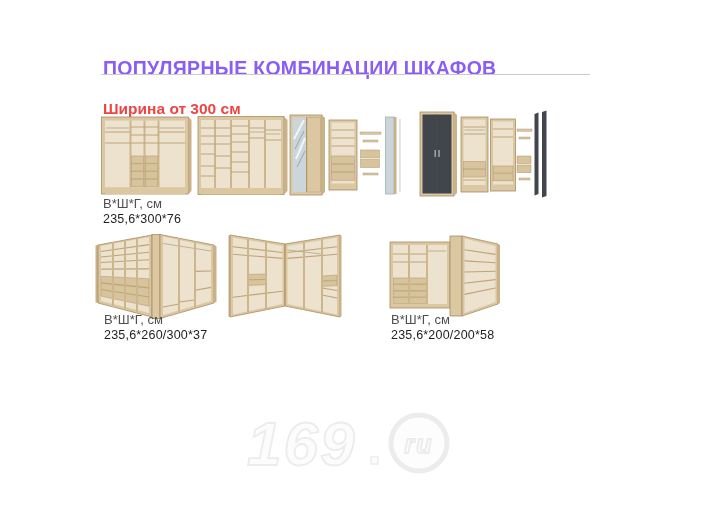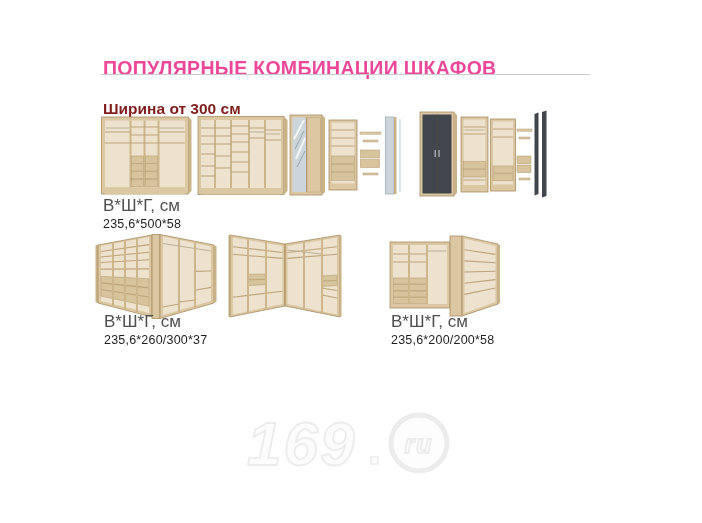--- a/index.html
+++ b/index.html
@@ -1,25 +1,25 @@
 <!DOCTYPE html>
 <html><head>
 <meta charset="utf-8">
 <style>
   html,body{margin:0;padding:0;background:#fff}
   .page{position:relative;width:702px;height:523px;background:#fff;overflow:hidden;
         font-family:"Liberation Sans",sans-serif;}
   .title{position:absolute;left:103px;top:44px;font-size:19.5px;font-weight:700;
-         color:#ec4899;letter-spacing:.3px;white-space:nowrap}
+         color:#8b5cf6;letter-spacing:.3px;white-space:nowrap}
   .divider{position:absolute;left:101px;top:74px;width:489px;height:1px;background:#cbcbcb}
-  .subtitle{position:absolute;left:103px;top:87px;font-size:15.5px;font-weight:700;color:#7f1d1d}
+  .subtitle{position:absolute;left:103px;top:87px;font-size:15.5px;font-weight:700;color:#ef4444}
   figure{position:absolute;margin:0;padding:0}
   figure svg{display:block;width:100%;height:100%}
   .cap{position:absolute;line-height:1.1}
-  .cap-l{font-size:17px;color:#4f4f4f}
+  .cap-l{font-size:13px;color:#4f4f4f}
   .cap-v{font-size:12.5px;color:#1f1f1f;margin-top:2px;letter-spacing:.2px}
   
   .wd{fill:#dbc7a2;stroke:#a88d62;stroke-width:.8}
   .side{fill:#c9b188}
   .in{fill:#ece2cd}
   .dv{stroke:#cdb68c;stroke-width:2;fill:none}
   .sh{stroke:#bda47a;stroke-width:1.1;fill:none}
   .dr{fill:#d7c39c;stroke:#b0956a;stroke-width:.5}
   .rod{stroke:#b8ab92;stroke-width:.9;fill:none}
   .dark{fill:#41454c}
@@ -127,21 +127,21 @@
       <rect class="dr" x="99" y="50" width="14" height="7.6"></rect>
       <rect class="dr" x="99" y="59" width="14" height="7.6"></rect>
       <rect x="101" y="72" width="11" height="2" fill="#dbc7a2" stroke="#a88d62" stroke-width=".4"></rect>
       <polygon class="dark" points="116.5,8 120.5,6.5 120.5,88 116.5,89.5"></polygon>
       <polygon class="dark" points="124,6 128.5,4.5 128.5,90 124,91.5"></polygon>
     </svg>
   </figure>
 
   <div class="cap" style="left:103px;top:197px">
     <div class="cap-l">В*Ш*Г, см</div>
-    <div class="cap-v">235,6*500*58</div>
+    <div class="cap-v">235,6*300*76</div>
   </div>
 
   <figure style="left:95px;top:232px;width:122px;height:88px">
     <svg viewBox="0 0 122 88">
       <polygon class="side" points="0.5,13.2 3,13 3,71 0.5,70.2"></polygon>
       <polygon class="wd" points="3,13 57,3 57,85 3,71"></polygon>
       <polygon class="in" points="6,14 54,5 54,81 6,69"></polygon>
       <path class="sh" d="M6,19.5L54,12.6 M6,25L54,20.2 M6,30.5L54,27.8 M6,37.1L54,36.9"></path>
       <polygon class="dr" points="6,44.3 54,46.8 54,74.2 6,64.1"></polygon>
       <path class="sh" d="M6,50.9L54,55.9 M6,57.5L54,65"></path>

